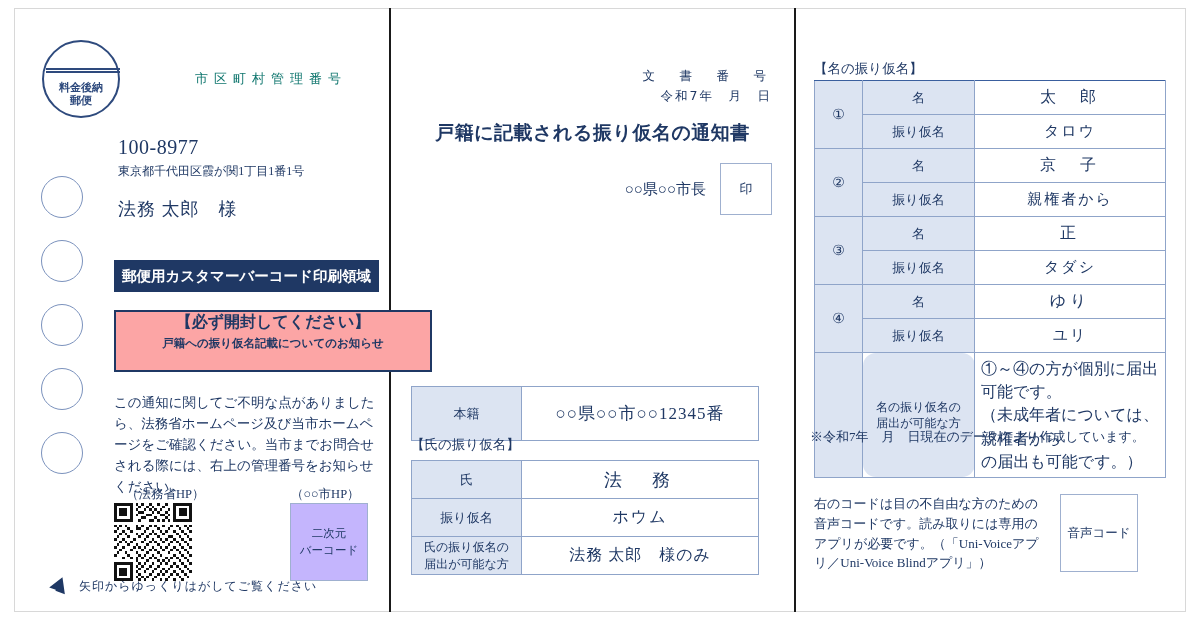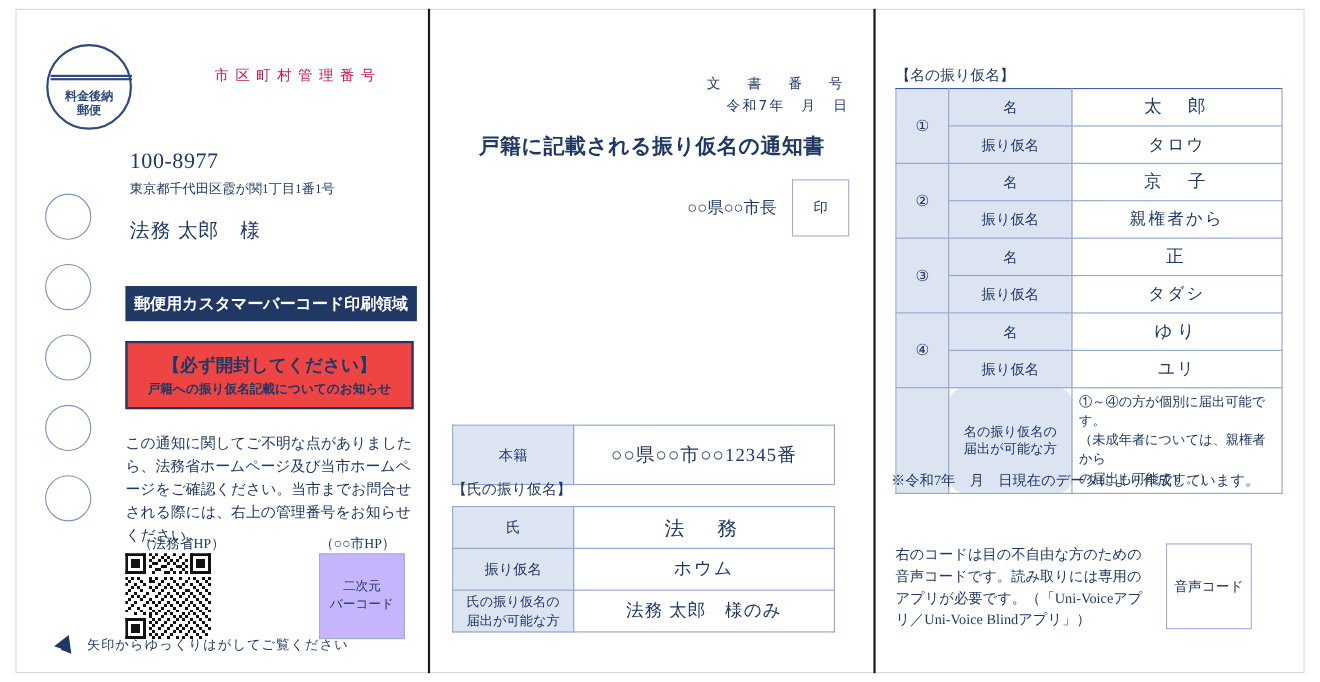--- a/index.html
+++ b/index.html
@@ -37,23 +37,23 @@
     padding-bottom:8px;
     font-family:"DejaVu Sans","Liberation Sans",sans-serif;
     font-size:11px; font-weight:bold; line-height:1.25; color:#2E4A7D;
     text-align:center;
   }
   .postmark .bar {
     position:absolute; left:2px; top:26px; width:74px; height:5px;
     border-top:2px solid #2E4A7D; border-bottom:2px solid #2E4A7D;
   }
   .kanri {
-    position:absolute; left:180px; top:52px;
+    position:absolute; left:180px; top:62px;
     font-family:Liberation Serif, serif;
-    font-size:13px; letter-spacing:6px; color:#be185d; white-space:nowrap;
+    font-size:13px; letter-spacing:6px; color:#0f766e; white-space:nowrap;
   }
   .zip {
     position:absolute; left:103px; top:128px;
     font-size:20px; letter-spacing:0.5px; color:#1F3864;
   }
   .addr {
     position:absolute; left:103px; top:155px;
     font-size:12px; color:#1F3864; white-space:nowrap;
   }
   .addressee {
@@ -66,23 +66,23 @@
     margin-bottom:22px; background:#fff;
   }
   .barcode-band {
     position:absolute; left:99px; top:252px; width:265px; height:32px;
     background:#1F3864; color:#ffffff;
     font-family:"DejaVu Sans","Liberation Sans",sans-serif;
     font-size:14.5px; font-weight:bold;
     display:flex; align-items:center; justify-content:center; letter-spacing:0px;
   }
   .open-box {
-    position:absolute; left:99px; top:302px; width:262px; height:62px;
-    border:2px solid #1F3864; background:#ef4444;
-    display:flex; flex-direction:column; align-items:center; justify-content:center;
+    position:absolute; left:99px; top:302px; width:318px; height:62px;
+    border:2px solid #1F3864; background:#fca5a5;
+    display:flex; flex-direction:column; align-items:center; 
   }
   .open-box .t1 {
     font-family:"DejaVu Sans","Liberation Sans",sans-serif;
     font-size:16px; font-weight:bold; color:#1F3864; margin-bottom:3px;
   }
   .open-box .t2 {
     font-family:"DejaVu Sans","Liberation Sans",sans-serif;
     font-size:11.5px; font-weight:bold; color:#1F3864;
   }
   .note-left {
@@ -175,21 +175,21 @@
   .t-na td.num {
     background:#DCE4F2; width:48px; text-align:center; font-size:14px;
   }
   .t-na td.hd {
     background:#DCE4F2; width:112px; text-align:center; font-size:13px; line-height:1.35;
   }
   .t-na td.val { text-align:center; font-size:16px; letter-spacing:4px; }
   .t-na td.val.kana { font-size:15px; letter-spacing:2px; }
   .t-na tr.grp-top td { border-top:1.6px solid #3a5f9e; }
   .t-na td.notes {
-    text-align:left; font-size:12px; line-height:1.45; padding:4px 6px;
+    text-align:left; font-size:16px; line-height:1.45; padding:4px 6px;
   }
   .t-na td.hd.small { font-size:12px;border-radius:13px; }
   .t-na tr.last td { height:56px; }
 
   .note-right {
     position:absolute; left:14px; top:420px;
     font-size:13px; color:#1F3864; white-space:nowrap;
   }
   .voice-wrap { position:absolute; left:18px; top:486px; display:flex; align-items:flex-start; }
   .voice-txt {

